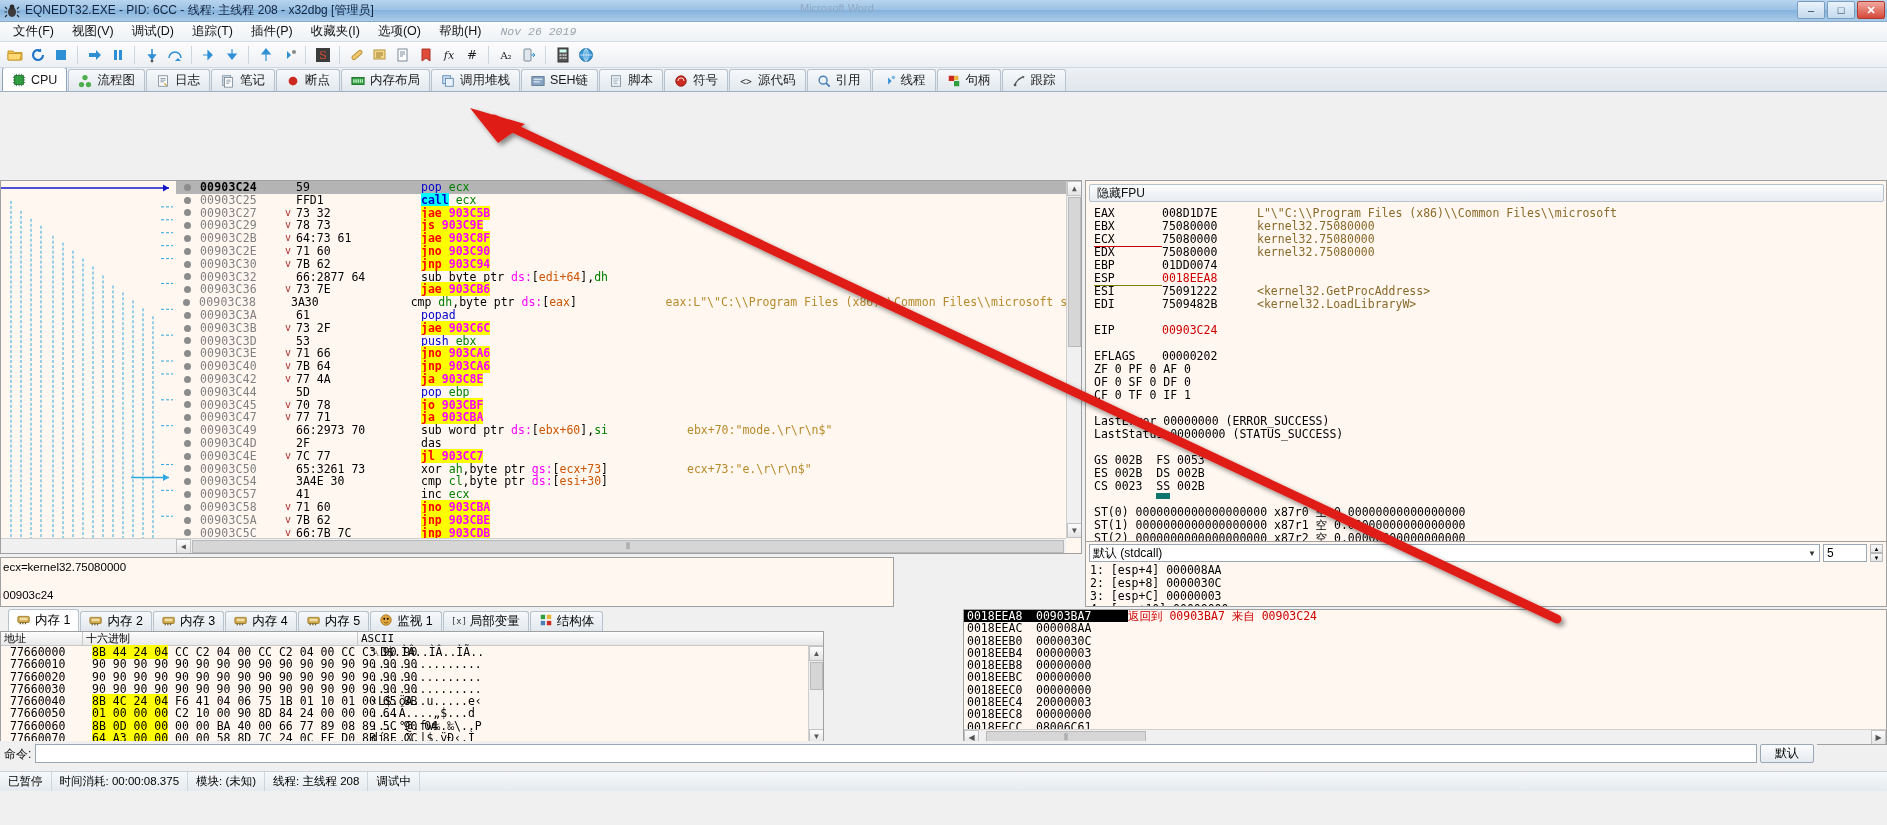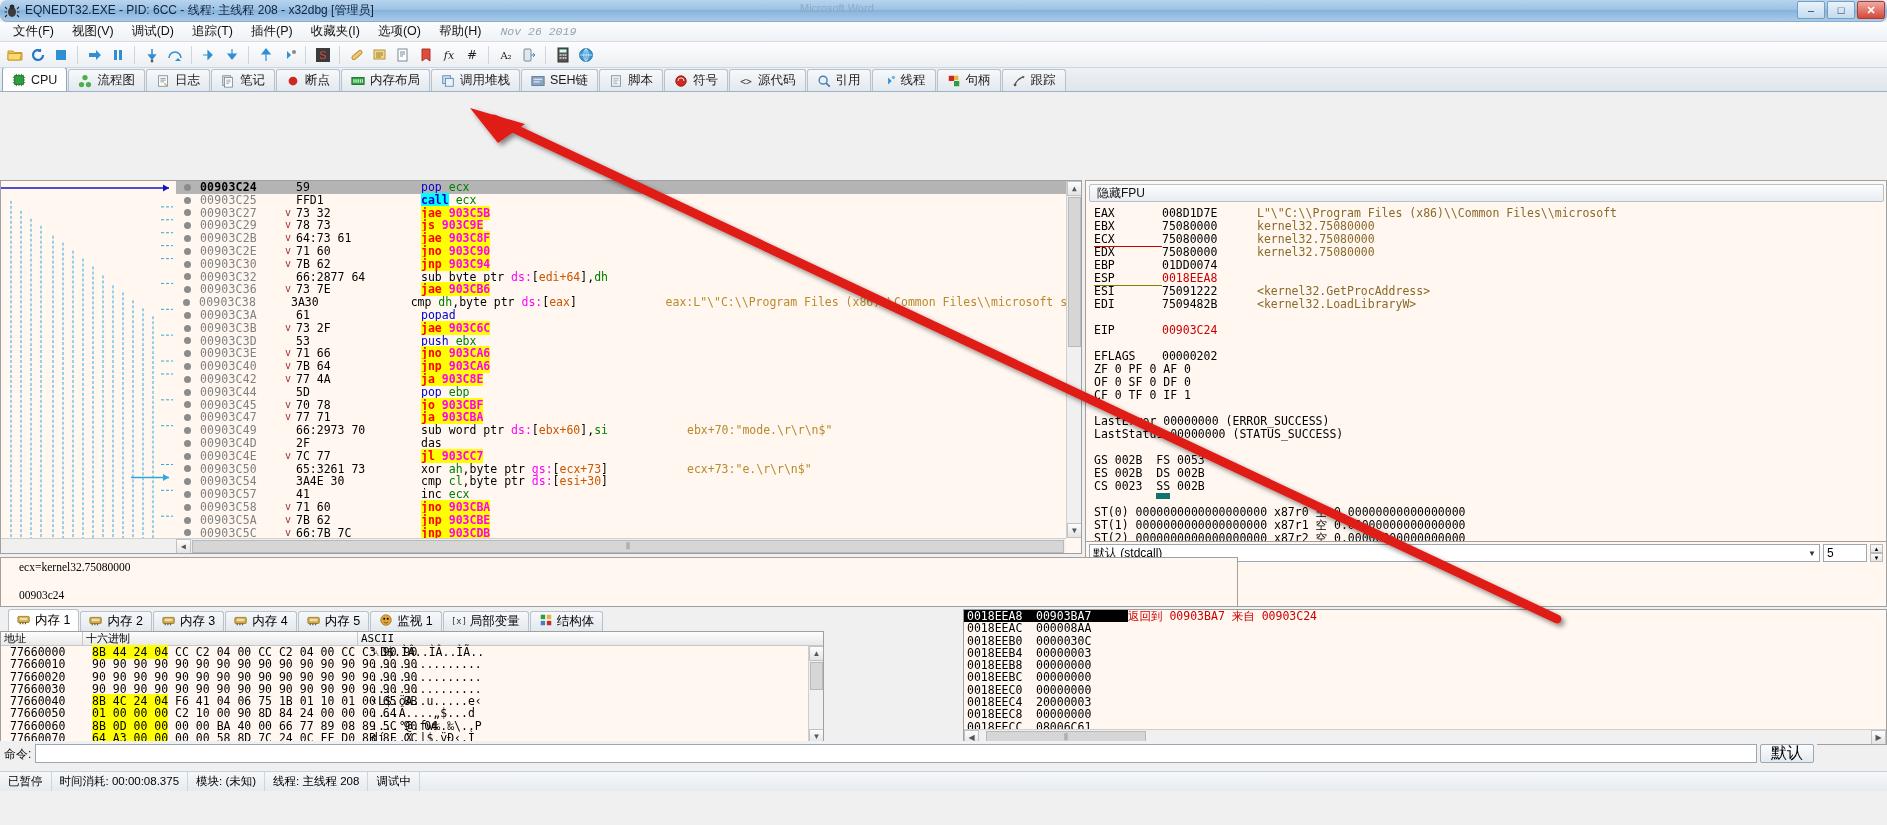--- a/index.html
+++ b/index.html
@@ -11,21 +11,21 @@
     font-size: 12px;
     background: #f0f0f0;
   }
   .app { position: relative; width: 1887px; height: 825px; background: #f0f0f0; }
 
   
   .titlebar {
     height: 22px; display: flex; align-items: center;
     background: linear-gradient(to bottom, #b8d4ee 0%, #9cc2e4 45%, #86b3dd 50%, #a9cbe8 100%);
     border-bottom: 1px solid #8aacc8;
-    padding-left: 4px; position: relative; border-radius: 7px;
+    padding-left: 4px; position: relative;
   }
   .titlebar .tb-icon { width: 16px; height: 16px; margin-right: 5px; display:inline-block; }
   .titlebar .tb-text { font-size: 12px; color: #10233f; white-space: nowrap; }
   .wincontrols { position: absolute; right: 2px; top: 1px; display: flex; gap: 2px; }
   .wc {
     width: 28px; height: 18px; border: 1px solid #7a9ec0; border-radius: 2px;
     background: linear-gradient(to bottom,#eaf3fb,#c3daee);
     display:flex; align-items:center; justify-content:center;
     font-size: 11px; color:#1a2e4a; cursor: default;
   }
@@ -144,21 +144,21 @@
     display:flex; align-items:center; justify-content:space-between; padding: 0 3px; font-size:12px;
   }
   .combo .caret { font-size:8px; color:#333; }
   .spin { width: 44px; height:18px; background:#fff; border:1px solid #9aa7b4; display:flex; align-items:center; font-size:12px; padding-left:3px;}
   .spinbtns { display:flex; flex-direction:column; width:13px; height:18px;}
   .spinbtns div { flex:1; background:linear-gradient(to bottom,#fafafa,#e5e5e5); border:1px solid #b9b9b9; display:flex;align-items:center;justify-content:center;font-size:6px;}
   .arglist { font-family:"DejaVu Sans Mono","Liberation Mono",monospace; font-size:11.5px; padding-left:4px;}
   .arglist .aline { height:13px; line-height:13px; white-space:nowrap;}
 
   
-  #info { left:0px; top: 465px; width: 1238px; height: 50px; background:#fff7f0; border:1px solid #a0a0a0; font-family:Liberation Serif, serif; font-size:11.5px; padding: 2px 18px; overflow:hidden;}
+  #info { left:0px; top: 465px; width: 894px; height: 50px; background:#fff7f0; border:1px solid #a0a0a0; font-family:Liberation Sans, sans-serif; font-size:11.5px; padding: 2px 2px; overflow:hidden;}
   #info .l { height:14px; line-height:14px; }
 
   
   .dumptabs { position:absolute; left:8px; top:517px; width:960px; height:22px; display:flex; align-items:flex-end; background:transparent; }
   .dtab {
     height:20px; display:flex; align-items:center; gap:4px; padding:0 8px; margin-right:1px;
     background: linear-gradient(to bottom,#f7f9fb,#e2e8ee); border:1px solid #b6c2cd; border-bottom:none;
     border-radius:3px 3px 0 0; font-size:12.5px; white-space:nowrap;
   }
   .dtab.active { background:#fff; height:22px; }
@@ -180,21 +180,21 @@
   .s-addr { width:72px; color:#000; padding-left:3px;}
   .s-val { width:92px; color:#000;}
   .s-cmt { color:#cc0000;}
   .sline.sel .s-addr, .sline.sel .s-val { background:#000; color:#fff; }
 
   
   .cmdbar { position:absolute; left:0; top:649px; width:1817px; height:22px; display:flex; align-items:flex-end; background:#f0f0f0;}
   .cmdlabel { font-size:12px; padding:0 4px; color:#111;}
   .cmdinput { flex:1; height:19px; background:#fff; border:1px solid #9aa7b4; margin-right:3px;}
   .cmdbtn { height:19px; min-width:54px; padding:0 4px; display:flex;align-items:center;justify-content:center;
-            background:linear-gradient(to bottom,#fbfcfd,#e5eaef); border:1px solid #9aa7b4; border-radius:2px; font-size:16px; margin-right:3px;}
+            background:linear-gradient(to bottom,#fbfcfd,#e5eaef); border:1px solid #9aa7b4; border-radius:2px; font-size:12px; margin-right:3px;}
 
   
   .statusbar { position:absolute; left:0; top:679px; width:1887px; height:20px; display:flex; align-items:center;
                background:linear-gradient(to bottom,#f6f8fa,#e6ebef); border-top:1px solid #c8d0d8; font-size:11.5px; overflow:hidden;}
   .sb-cell { border-right:1px solid #cdd5dd; padding:0 8px; height:20px; display:flex; align-items:center; white-space:nowrap;}
 
   
   .annot-arrow { position:absolute; left:0; top:0; pointer-events:none; }
 </style>
 </head>

